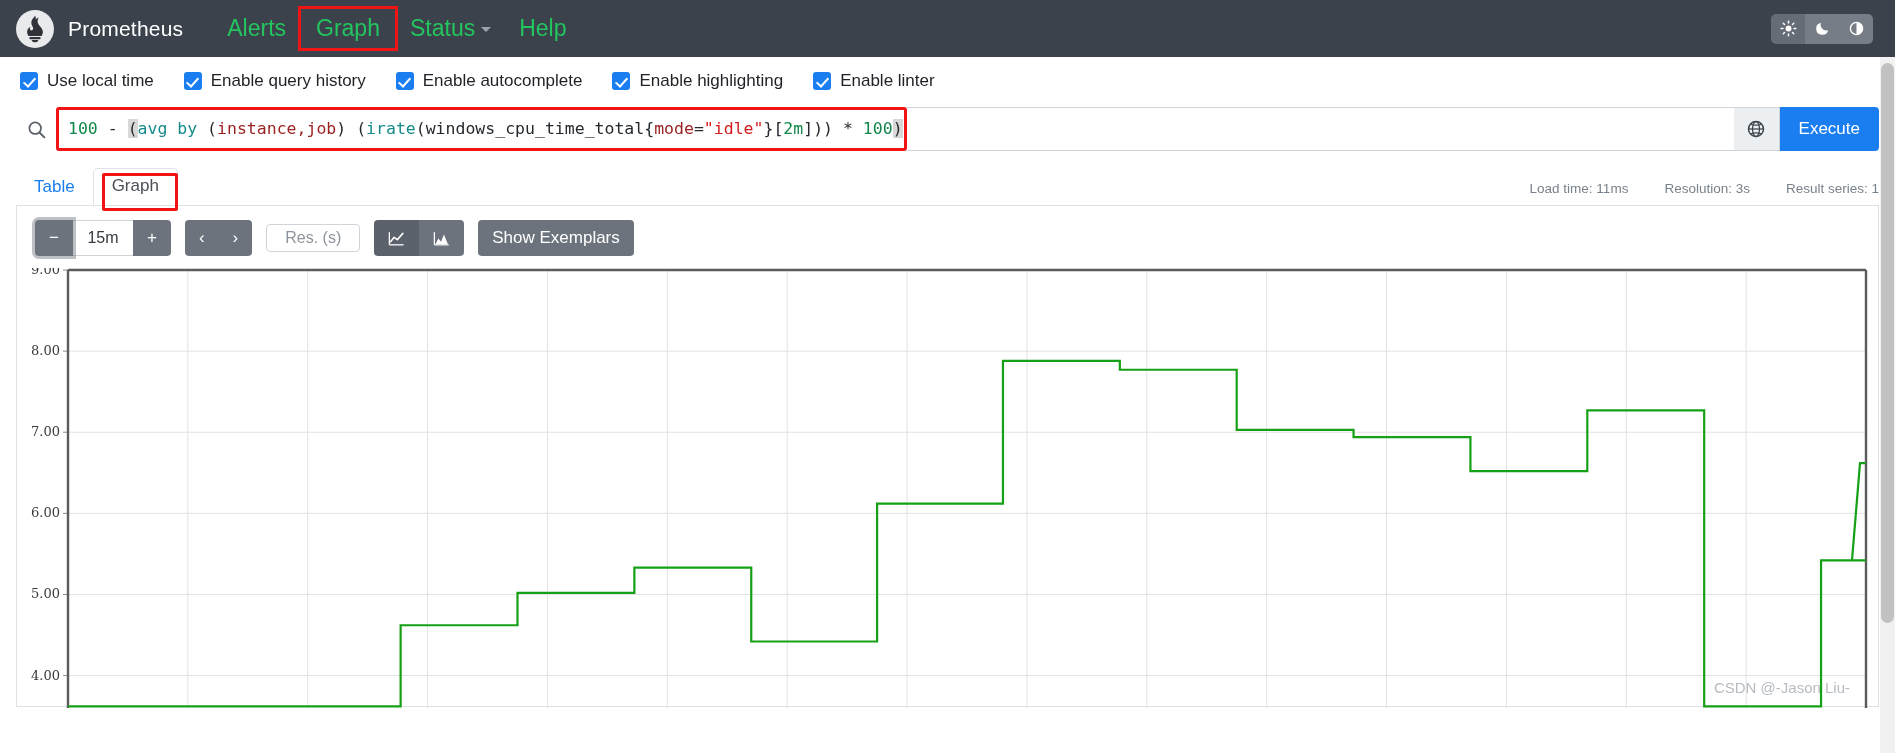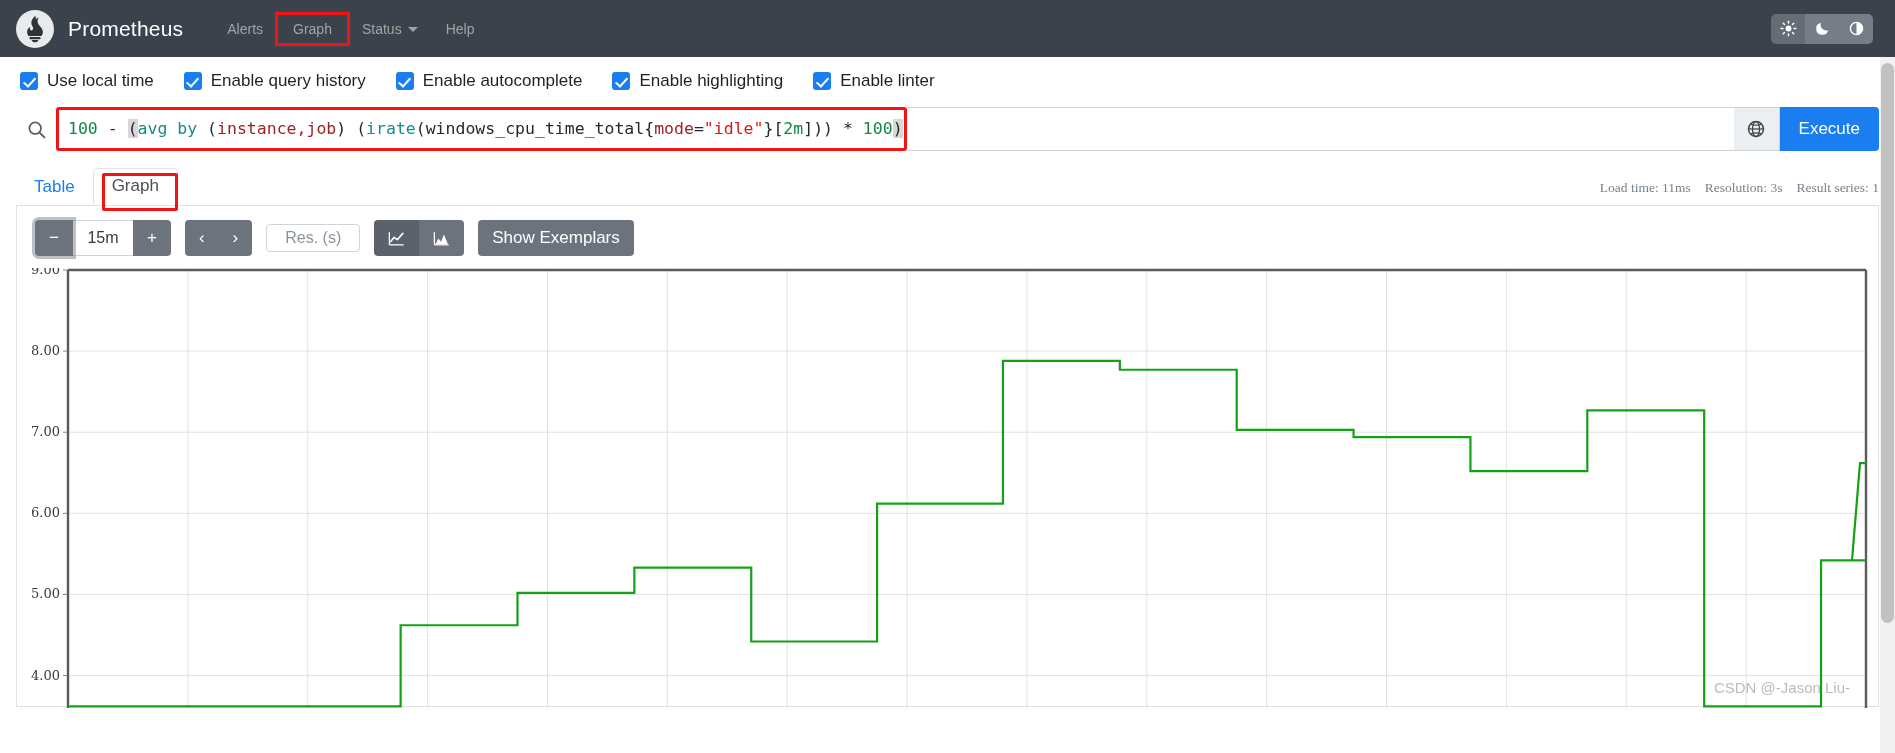--- a/index.html
+++ b/index.html
@@ -34,22 +34,22 @@
     font-size: 21px;
     letter-spacing: .2px;
     white-space: nowrap;
   }
   .nav-links {
     display: flex; align-items: center;
     gap: 0px;
     margin-left: 30px;
   }
   .nav-link {
-    color: #a3a3a3;
-    font-size: 14px;
+    color: #22c55e;
+    font-size: 23px;
     padding: 6px 14px;
     white-space: nowrap;
     cursor: pointer;
     position: relative;
   }
   .nav-link.boxed {
     outline: 3px solid #f01414;
     outline-offset: -1px;
     padding: 7px 16px;
   }
@@ -205,25 +205,24 @@
     position: absolute;
     left: 102px; top: 8px;
     width: 76px; height: 38px;
     border: 3px solid #f01414;
     border-radius: 2px;
     z-index: 3;
     pointer-events: none;
   }
   .meta {
     margin-left: auto;
-    display: flex; gap: 14px;
+    display: flex; gap: 36px;
     font-size: 13.5px;
     color: #78828c;
     padding-bottom: 9px;
-    font-family: Liberation Serif, serif;
   }
 
   
   .panel {
     margin: 0 16px;
     border: 1px solid #dee2e6;
     border-top: 1px solid #dee2e6;
     background: #fff;
     height: 502px;
     position: relative;

